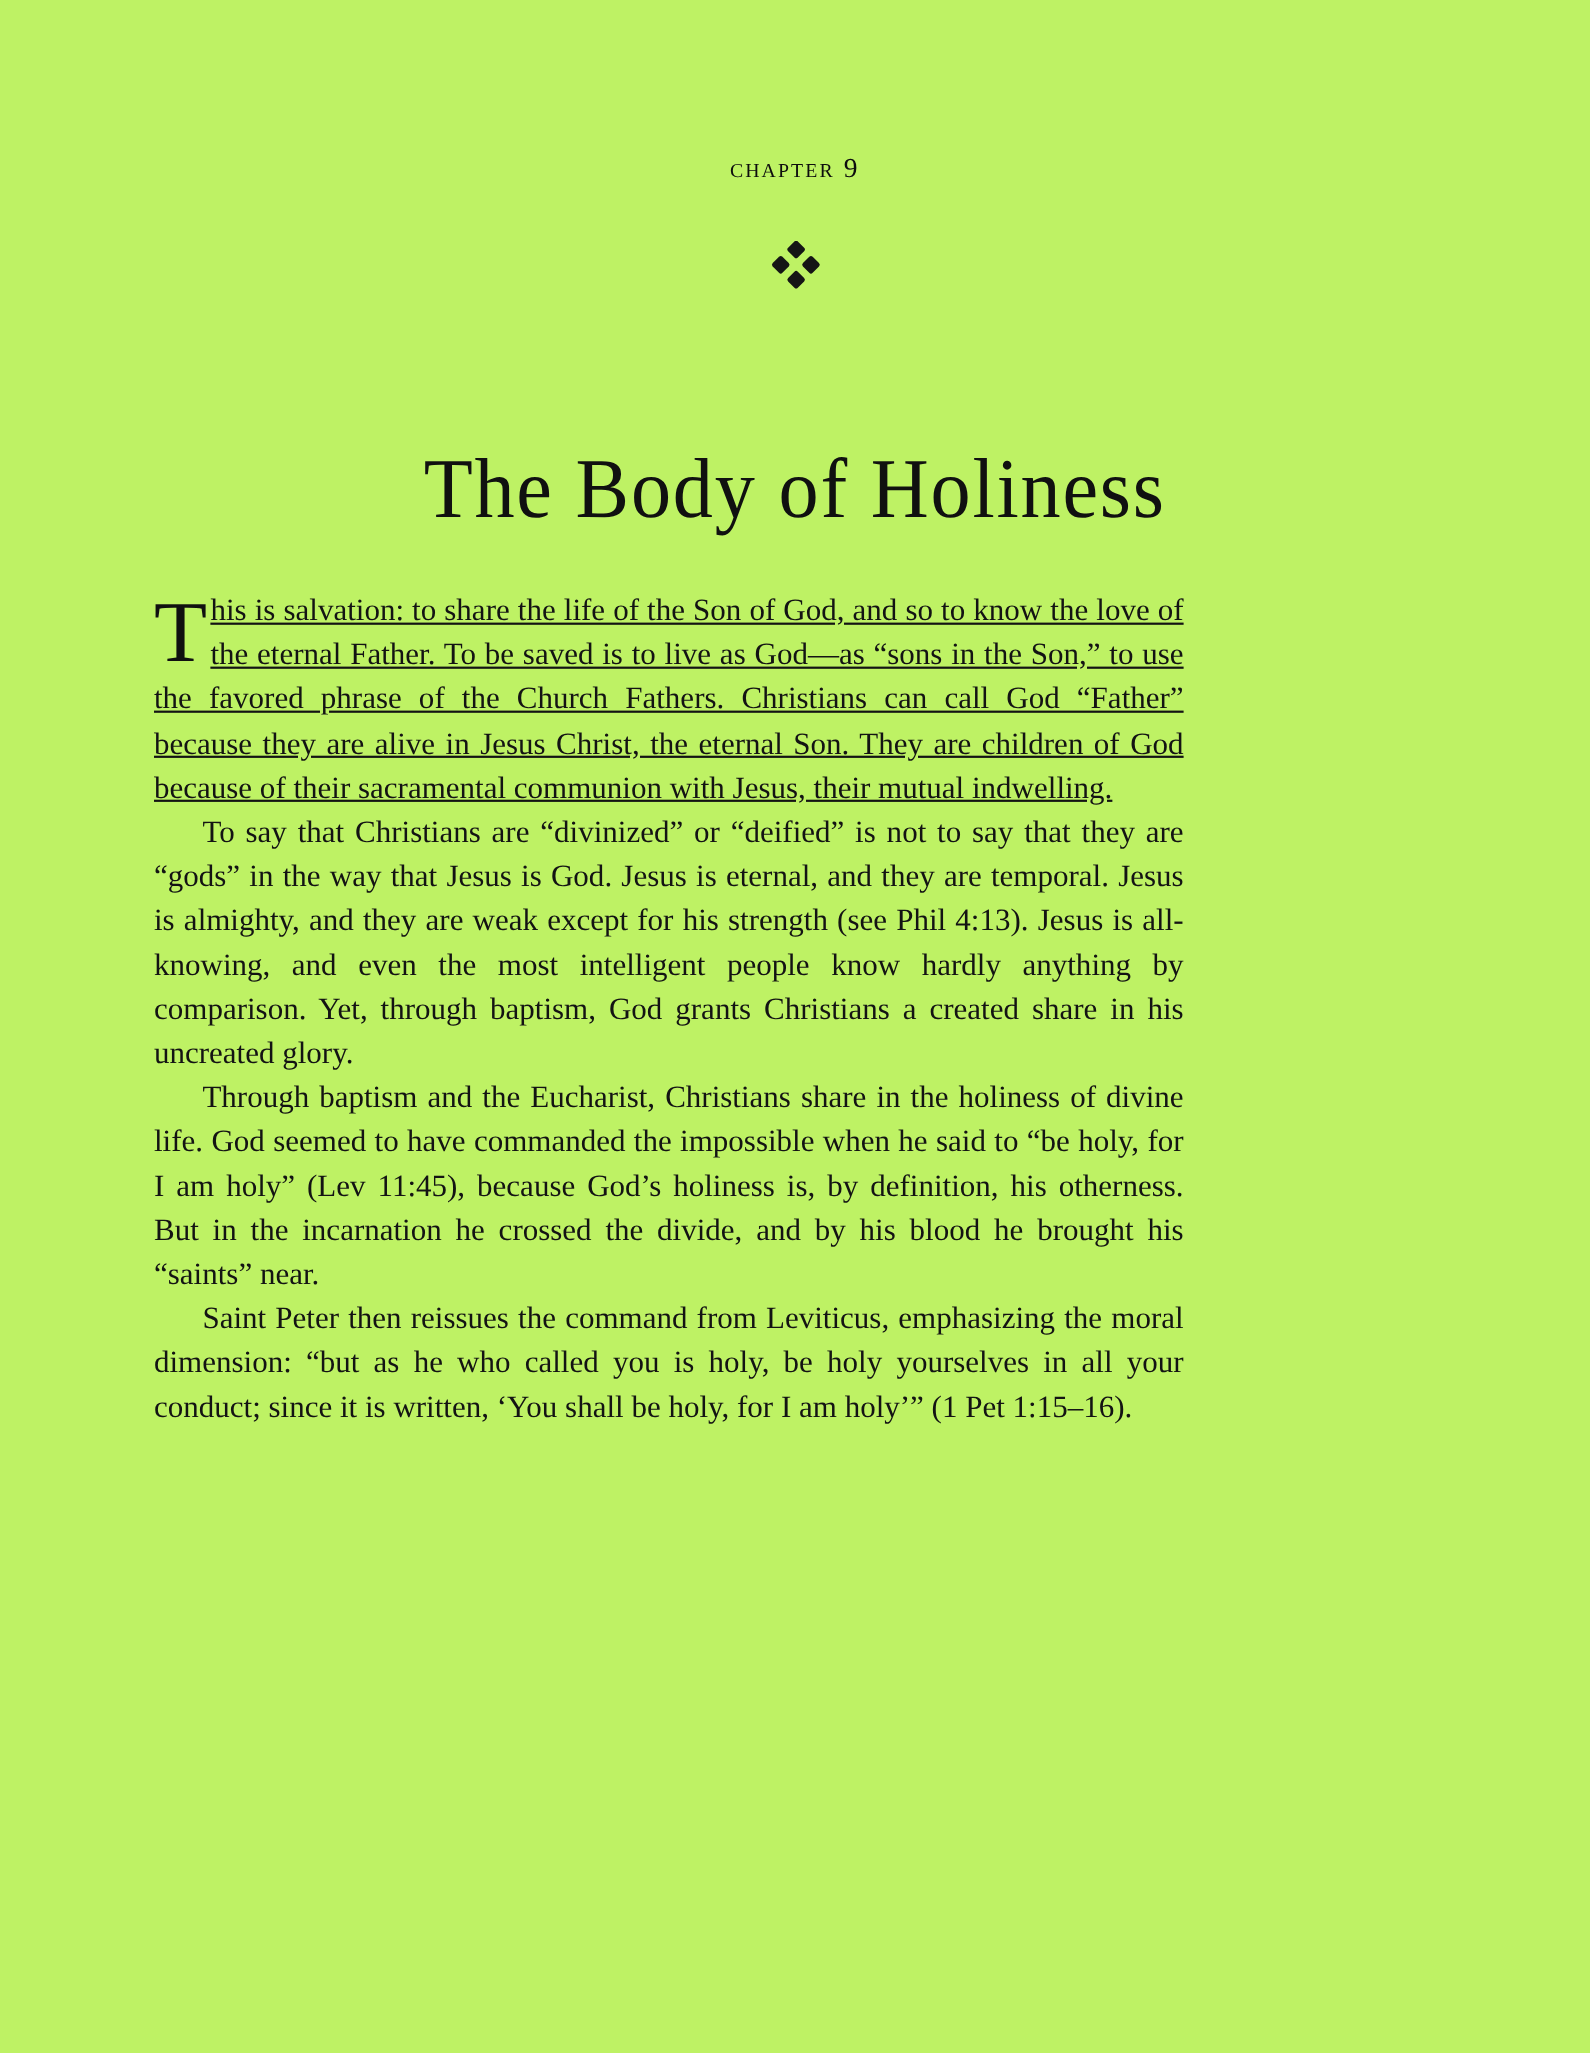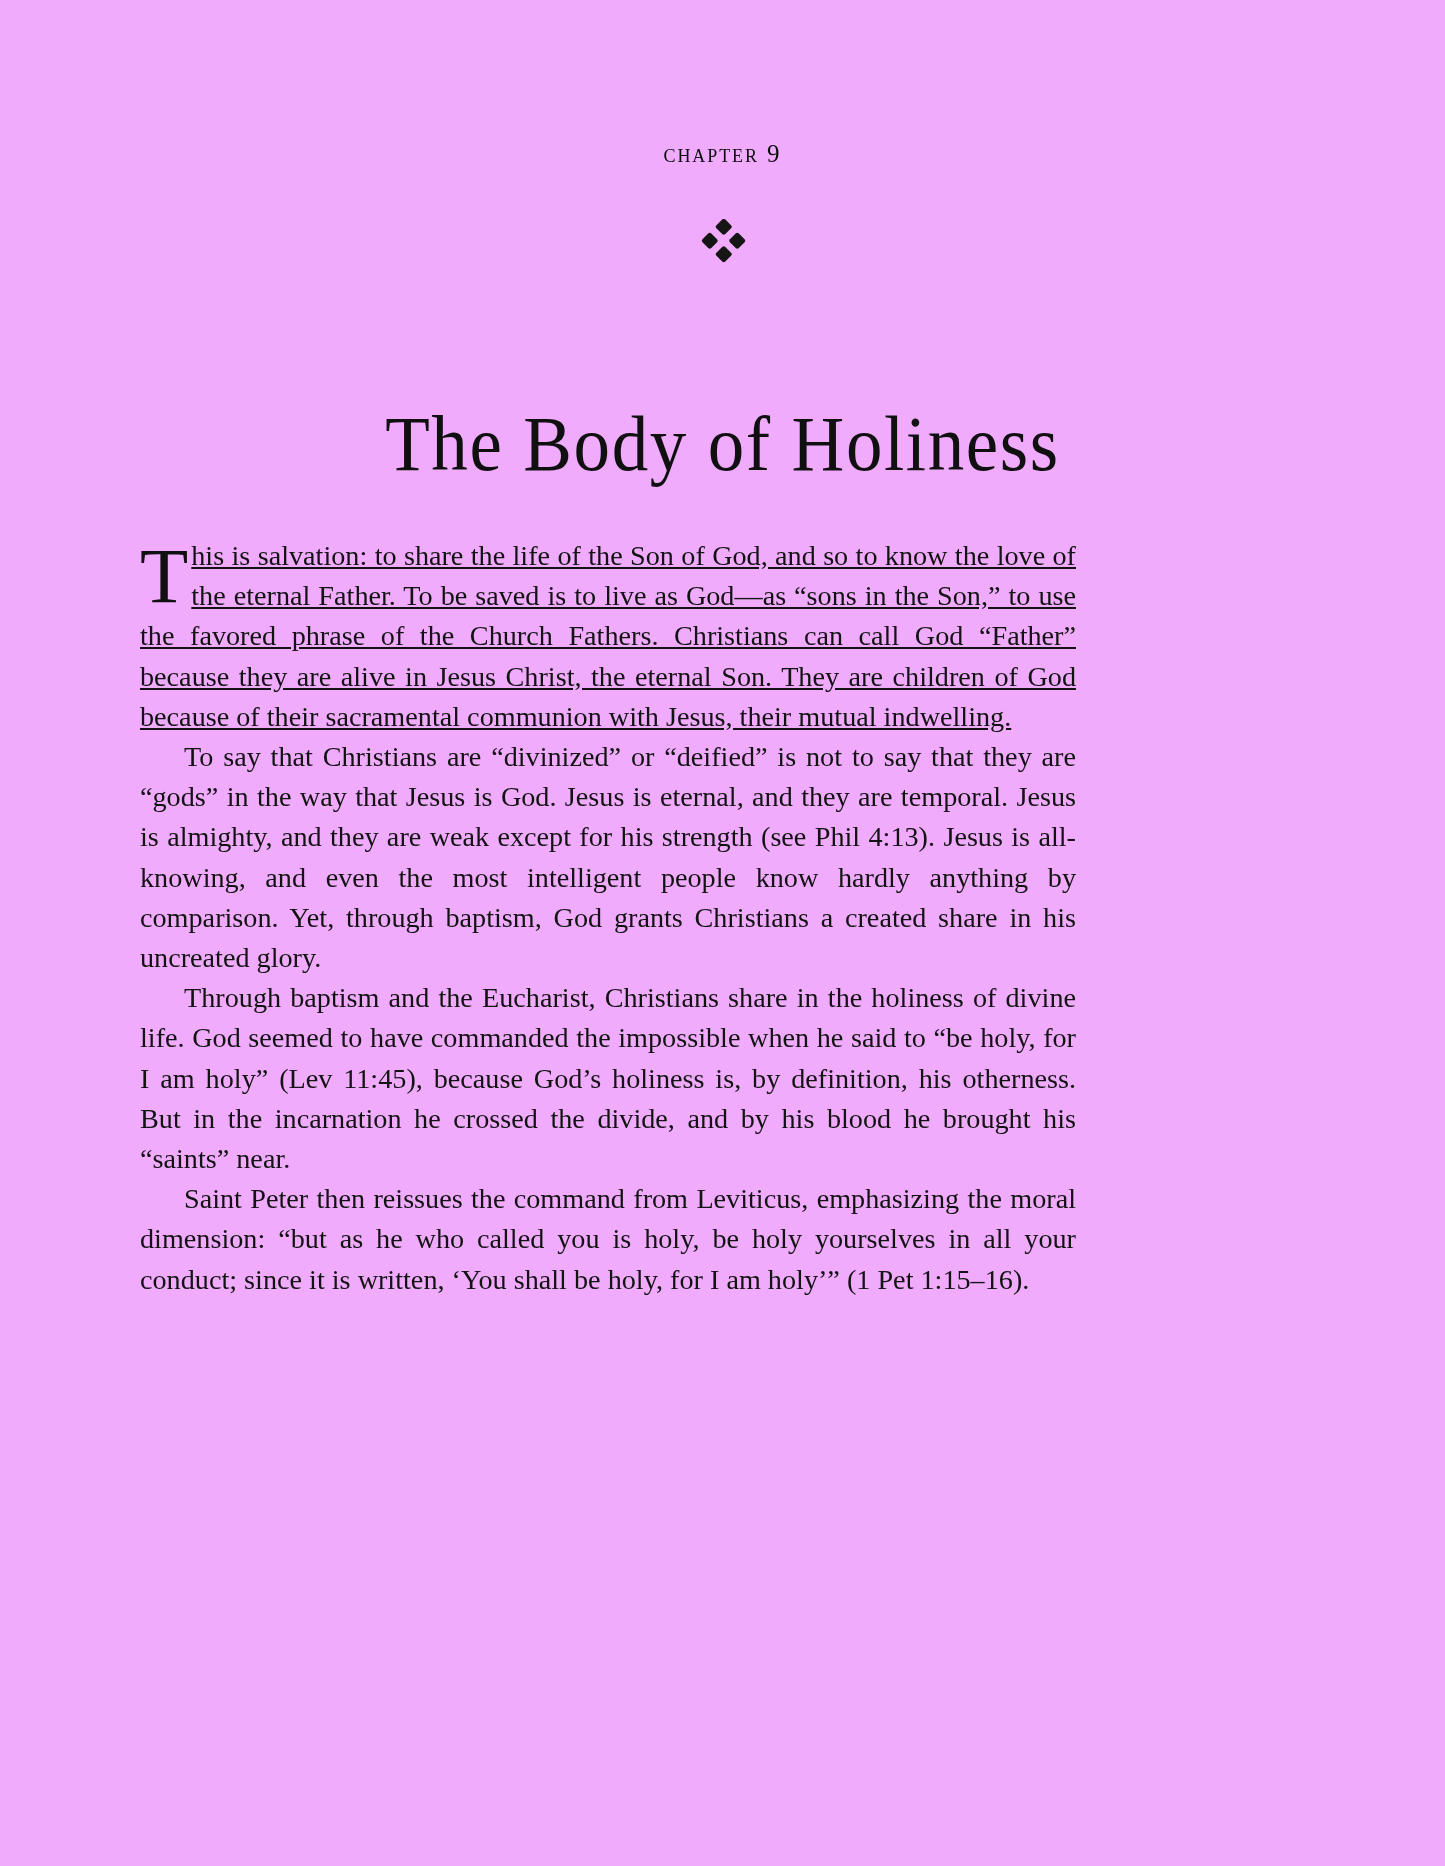--- a/index.html
+++ b/index.html
@@ -4,21 +4,21 @@
 <style>
   html, body {
     margin: 0;
     padding: 0;
     background: #ffffff;
   }
   .page {
     position: relative;
     width: 1445px;
     height: 1866px;
-    background: #f0abfc;
+    background: #bef264;
     overflow: hidden;
     box-sizing: border-box;
   }
 
   
   .chapter-label {
     position: absolute;
     top: 140px;
     left: 0;
     width: 1445px;

